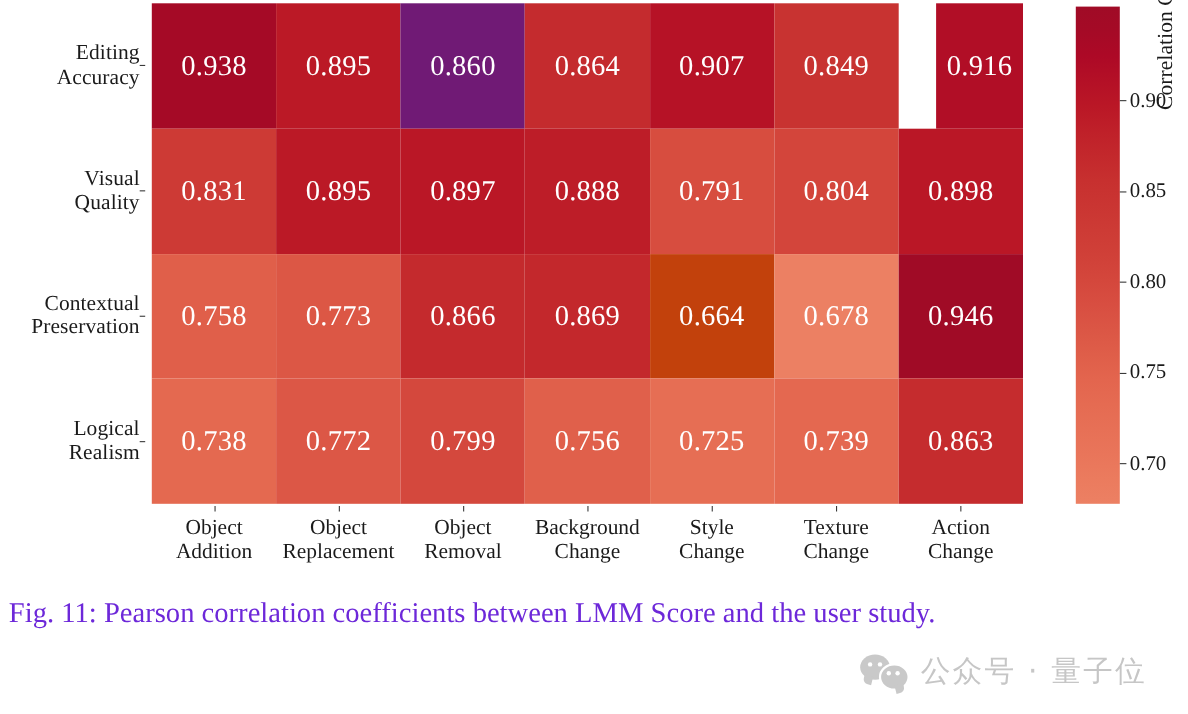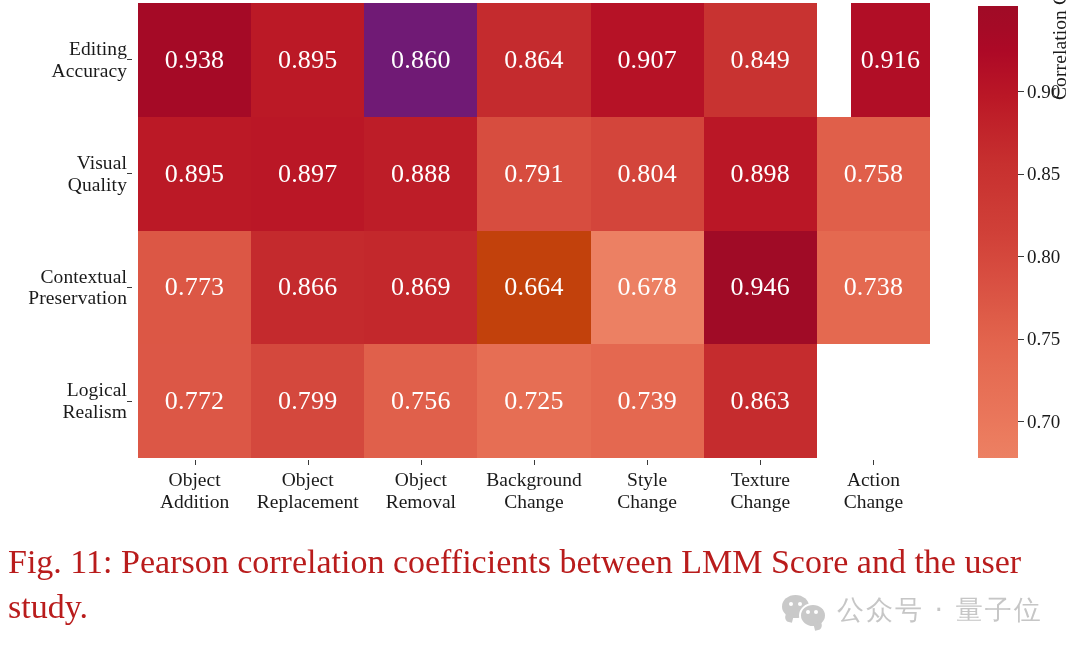--- a/index.html
+++ b/index.html
@@ -154,23 +154,23 @@
     transform-origin: left top;
     letter-spacing: 0.1px;
   }
 
   
   #caption {
     position: absolute;
     left: 8px;
     top: 540px;
     width: 1055px;
-    font-size: 34px;
+    font-size: 26px;
     line-height: 1.32;
-    color: #b91c1c;
+    color: #6d28d9;
   }
 
   
   #watermark {
     position: absolute;
     left: 782px;
     top: 592px;
     display: flex;
     align-items: center;
     gap: 9px;
@@ -245,20 +245,21 @@
     </div>
 
   <div id="grid">
       <div class="cell" style="background: rgb(165, 10, 38);">0.938</div>
       <div class="cell" style="background: rgb(187, 25, 38);">0.895</div>
       <div class="cell" style="background: #701a75;">0.860</div>
       <div class="cell" style="background: rgb(196, 43, 46);">0.864</div>
       <div class="cell" style="background: rgb(182, 18, 38);">0.907</div>
       <div class="cell" style="background: rgb(200, 51, 49);">0.849</div>
       <div class="cell" style="background: rgb(177, 14, 38); margin-left: 34px;">0.916</div>
+      <div class="cell" style="background: rgb(205, 58, 53);">0.831</div>
       <div class="cell" style="background: rgb(187, 25, 38);">0.895</div>
       <div class="cell" style="background: rgb(186, 23, 38);">0.897</div>
       <div class="cell" style="background: rgb(189, 29, 40);">0.888</div>
       <div class="cell" style="background: rgb(215, 77, 63);">0.791</div>
       <div class="cell" style="background: rgb(211, 69, 59);">0.804</div>
       <div class="cell" style="background: rgb(186, 23, 38);">0.898</div>
       <div class="cell" style="background: rgb(224, 95, 74);">0.758</div>
       <div class="cell" style="background: rgb(220, 87, 69);">0.773</div>
       <div class="cell" style="background: rgb(196, 42, 45);">0.866</div>
       <div class="cell" style="background: rgb(195, 40, 44);">0.869</div>

